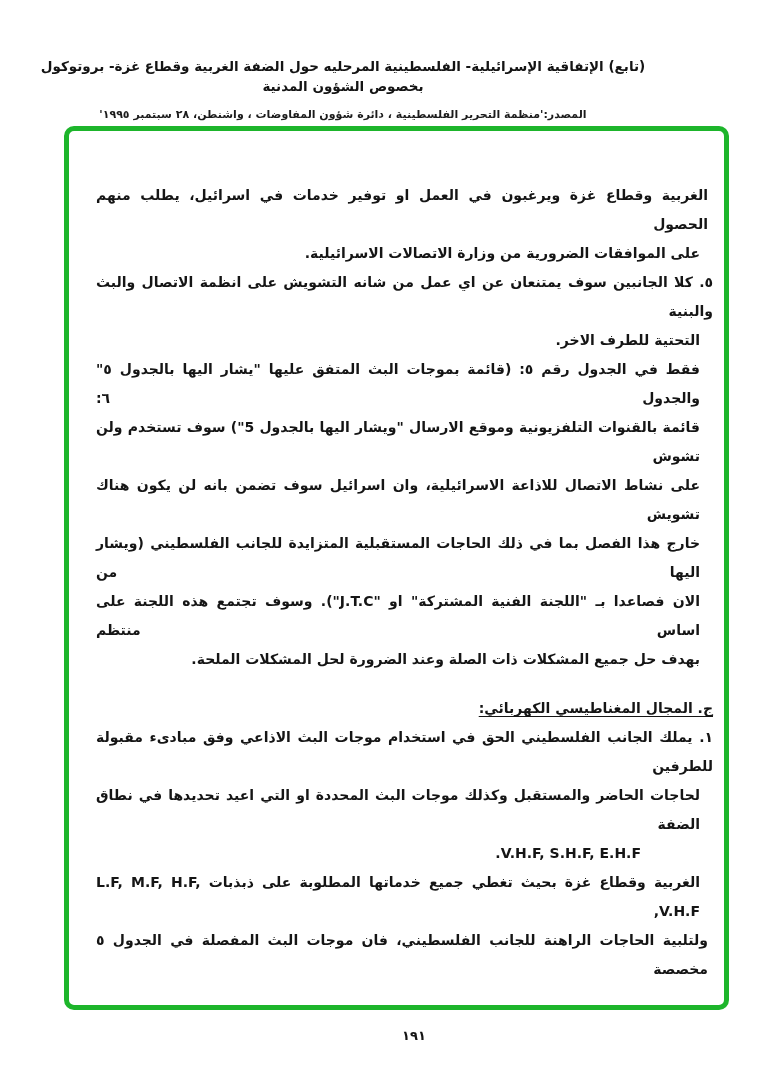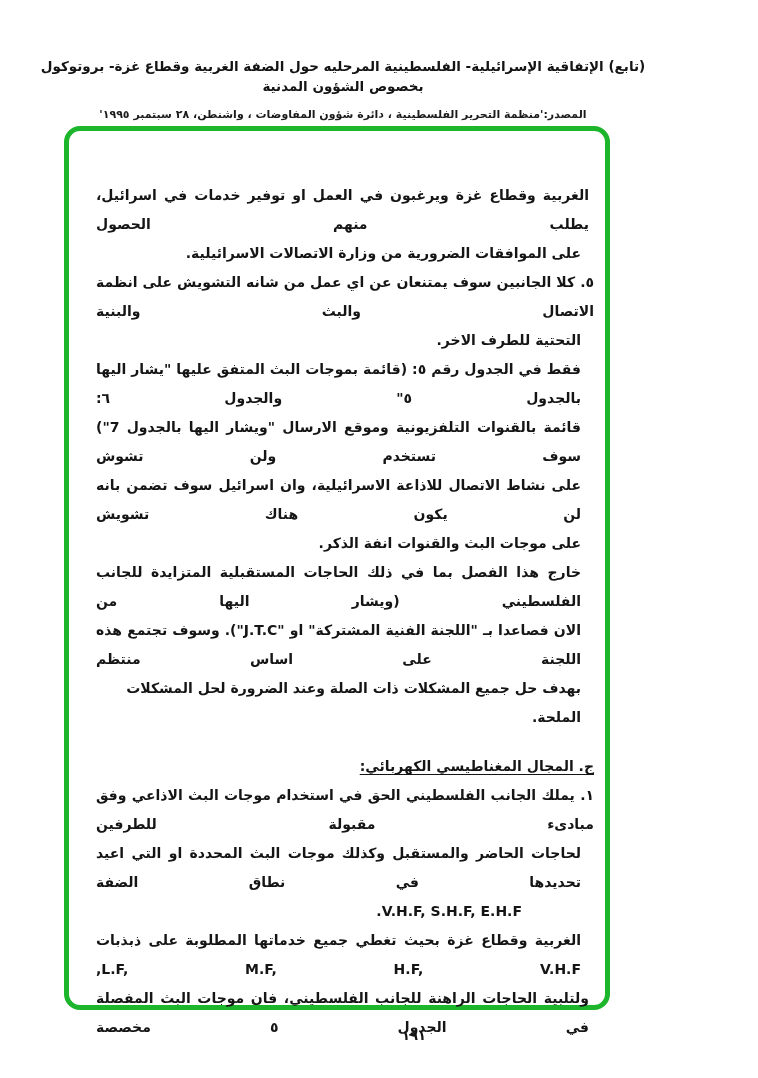--- a/index.html
+++ b/index.html
@@ -14,22 +14,22 @@
   }
   .header-title{
     font-size:13.5px;font-weight:bold;line-height:20px;
     padding:0 34px;letter-spacing:0;
   }
   .header-source{
     font-size:11px;font-weight:bold;margin-top:12px;color:#1b1b1b;
   }
   
   .doc-frame{
-    position:absolute;left:64px;top:126px;width:546px;height:884px;
-    border:5px solid #1db52b;border-radius:16px;box-sizing:border-box;
+    position:absolute;left:64px;top:126px;width:665px;height:884px;
+    border:5px solid #1db52b;border-radius:10px;box-sizing:border-box;
     background:#ffffff;
   }
   
   .doc-content{
     position:absolute;top:50px;right:11px;left:27px;
     direction:rtl;
   }
   .line{
     font-family:"DejaVu Sans",sans-serif;
     font-weight:bold;font-size:14px;line-height:29px;color:#151515;
@@ -57,23 +57,22 @@
   <div class="header-source">المصدر:'منظمة التحرير الفلسطينية ، دائرة شؤون المفاوضات ، واشنطن، ٢٨ سبتمبر ١٩٩٥'</div>
 </div>
 
 <div class="doc-frame" style="border-color: rgb(29, 181, 43);">
   <div class="doc-content">
       <div class="line para">الغربية وقطاع غزة ويرغبون في العمل او توفير خدمات في اسرائيل، يطلب منهم الحصول</div>
       <div class="line end">على الموافقات الضرورية من وزارة الاتصالات الاسرائيلية.</div>
       <div class="line num">٥. كلا الجانبين سوف يمتنعان عن اي عمل من شانه التشويش على انظمة الاتصال والبث والبنية</div>
       <div class="line end">التحتية للطرف الاخر.</div>
       <div class="line cont">فقط في الجدول رقم ٥: (قائمة بموجات البث المتفق عليها "يشار اليها بالجدول ٥" والجدول ٦:</div>
-      <div class="line cont">قائمة بالقنوات التلفزيونية وموقع الارسال "ويشار اليها بالجدول 7") سوف تستخدم ولن تشوش</div>
+      <div class="line cont">قائمة بالقنوات التلفزيونية وموقع الارسال "ويشار اليها بالجدول 5") سوف تستخدم ولن تشوش</div>
       <div class="line cont">على نشاط الاتصال للاذاعة الاسرائيلية، وان اسرائيل سوف تضمن بانه لن يكون هناك تشويش</div>
-      <div class="line end">على موجات البث والقنوات انفة الذكر.</div>
       <div class="line cont">خارج هذا الفصل بما في ذلك الحاجات المستقبلية المتزايدة للجانب الفلسطيني (ويشار اليها من</div>
       <div class="line cont">الان فصاعدا بـ "اللجنة الفنية المشتركة" او "J.T.C"). وسوف تجتمع هذه اللجنة على اساس منتظم</div>
       <div class="line end">بهدف حل جميع المشكلات ذات الصلة وعند الضرورة لحل المشكلات الملحة.</div>
       <div class="line heading">ج. المجال المغناطيسي الكهربائي:</div>
       <div class="line num">١. يملك الجانب الفلسطيني الحق في استخدام موجات البث الاذاعي وفق مبادىء مقبولة للطرفين</div>
       <div class="line cont">لحاجات الحاضر والمستقبل وكذلك موجات البث المحددة او التي اعيد تحديدها في نطاق الضفة</div>
       <div class="line freq">V.H.F, S.H.F, E.H.F.</div>
       <div class="line cont">الغربية وقطاع غزة بحيث تغطي جميع خدماتها المطلوبة على ذبذبات L.F, M.F, H.F, V.H.F,</div>
       <div class="line para">ولتلبية الحاجات الراهنة للجانب الفلسطيني، فان موجات البث المفصلة في الجدول ٥ مخصصة</div>
     </div>

